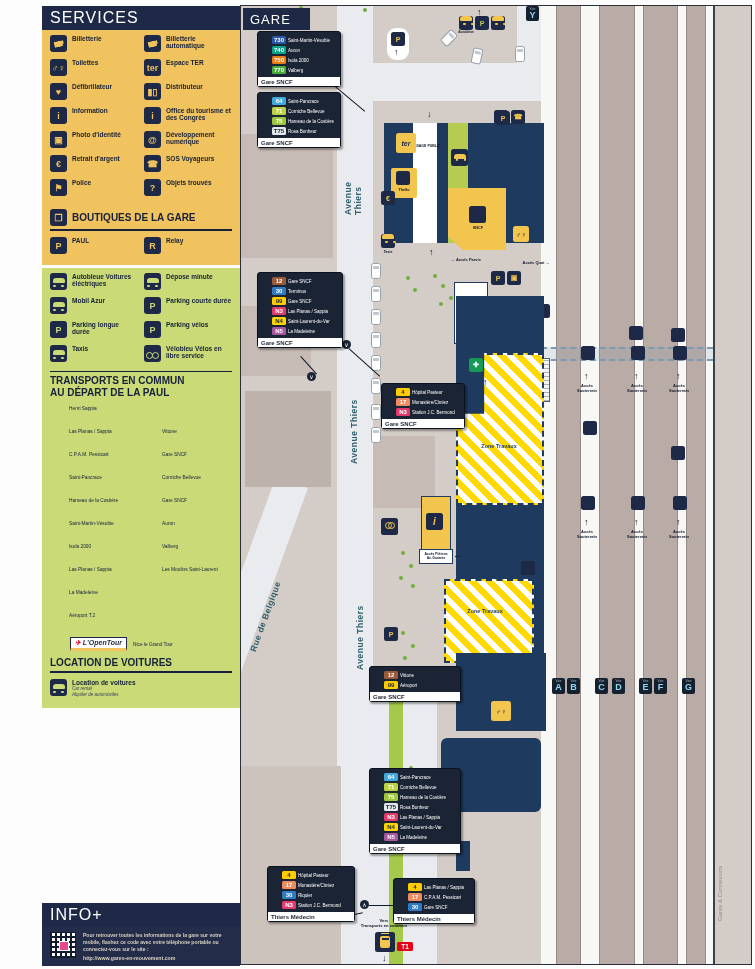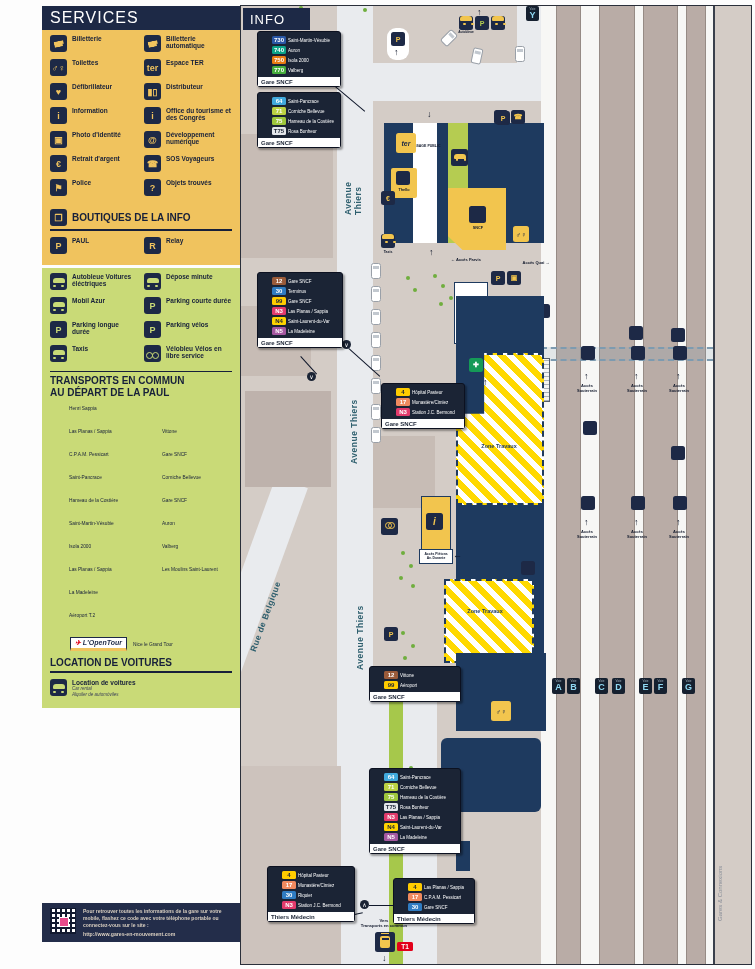--- a/index.html
+++ b/index.html
@@ -205,21 +205,21 @@
               </span>
           <span class="sv-tx">
                 <div class="sv-t">Objets trouvés</div>
 
             </span>
         </div>
           </div>
     </div>
     <div class="sec-head">
       <span class="tile">❒</span>
-      <span>BOUTIQUES DE LA INFO</span>
+      <span>BOUTIQUES DE LA GARE</span>
     </div>
     <div class="cols">
 
     <div class="sv-item col">
         <span class="tile">
               <span>P</span>
             </span>
         <span class="sv-tx">
               <div class="sv-t">PAUL</div>
             </span>
@@ -480,20 +480,21 @@
               <div class="sv-t">Location de voitures</div>
           <div class="sv-s">Car rental</div>
               <div class="sv-s">Alquiler de automóviles</div>
             </span>
       </div>
         </div>
   </div>
 </div>
 
 <div class="sb" style="top:903px;">
+  <div class="sb-head">INFO+</div>
   <div style="background:#232d4a;padding:5px 8px;display:flex;gap:7px;">
     <span class="sh-qr"></span>
     <span>
       <div style="font-size:5px;font-weight:700;color:#d9cfc0;line-height:1.35;">Pour retrouver toutes les informations de la gare sur votre mobile, flashez ce code avec votre téléphone portable ou connectez-vous sur le site :</div>
       <div style="font-size:5.2px;font-weight:700;color:#d9cfc0;margin-top:3px;">http://www.gares-en-mouvement.com</div>
     </span>
   </div>
 </div>
 
 <div id="map">
@@ -735,21 +736,21 @@
 
   <div class="ab" style="left:148px;top:690px;width:14px;height:268px;background:#a6c84b;"></div>
   <div class="lab" style="left:112px;top:912px;width:62px;font-size:4.2px;"><span>Vers</span><br><span>Transports en commun</span></div>
   <div class="mt" style="left:134px;top:926px;width:20px;height:20px;">
         <span class="ic-tram" style="width:10px;height:12px;"></span>
       </div>
   <div class="co-badge ab" style="left:156px;top:936px;background:#e2001a;color:#fff;min-width:14px;height:9px;font-size:6.5px;">T1</div>
   <div class="arr" style="left:141px;top:948px;">↓</div>
 
   <div class="ab" style="left:2px;top:2px;width:60px;height:22px;background:#1d2946;color:#fff;display:flex;align-items:center;padding-left:7px;font-size:13px;letter-spacing:1px;">
-        <span>INFO</span>
+        <span>GARE</span>
       </div>
 
   <div class="cline" style="left:92px;top:78px;width:42px;transform:rotate(40deg);"></div>
   <div class="cline" style="left:60px;top:350px;width:24px;transform:rotate(48deg);"></div>
   <div class="chev" style="left:66px;top:366px;">∨</div>
   <div class="cline" style="left:108px;top:342px;width:42px;transform:rotate(42deg);"></div>
   <div class="chev" style="left:101px;top:334px;">∨</div>
   <div class="cline" style="left:104px;top:910px;width:18px;transform:rotate(-12deg);"></div>
   <div class="chev" style="left:96px;top:906px;">∨</div>
   <div class="cline" style="left:128px;top:899px;width:24px;"></div>

